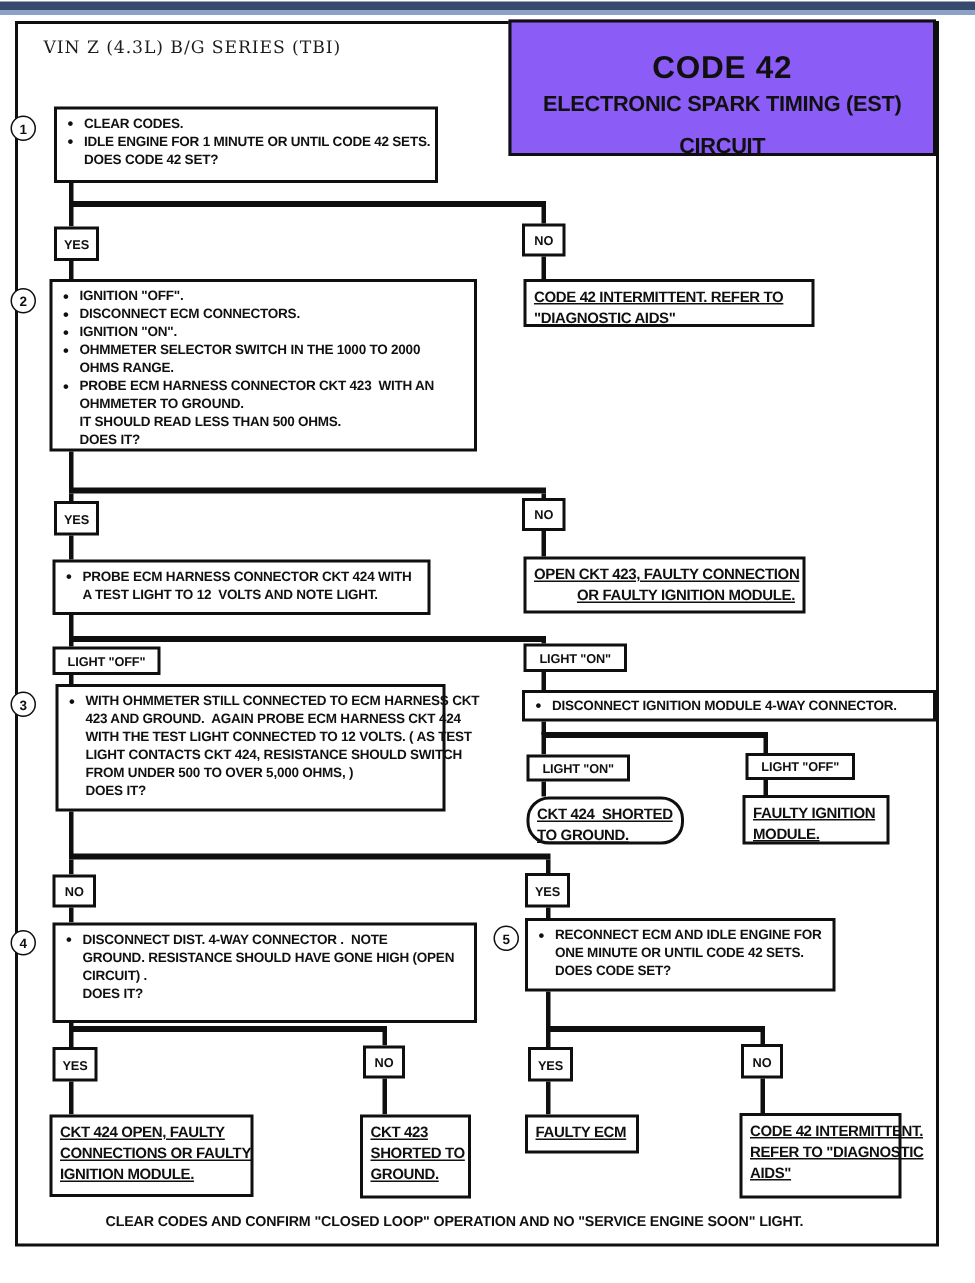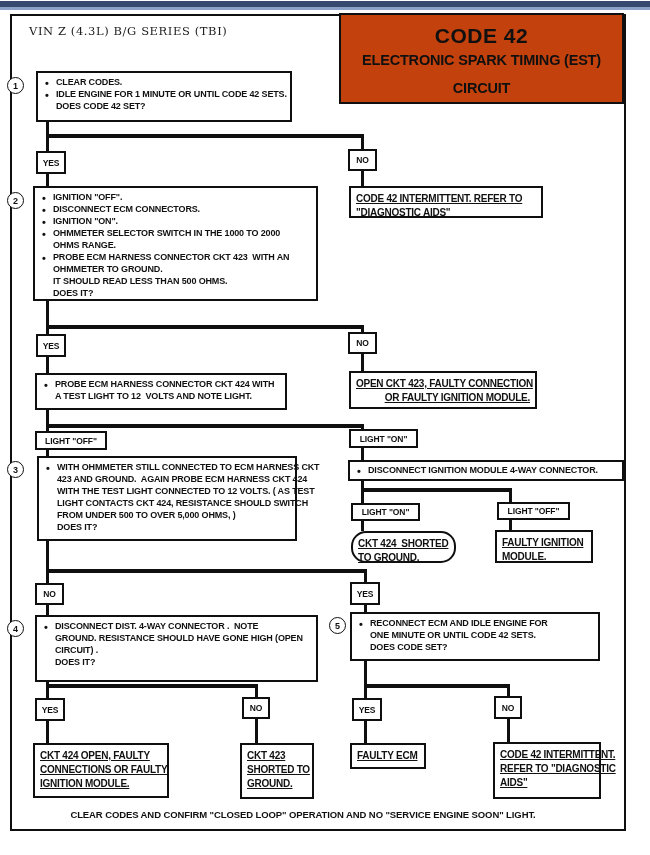--- a/index.html
+++ b/index.html
@@ -1,21 +1,21 @@
 <!DOCTYPE html>
 <html><head>
 <meta charset="utf-8">
 <style>
   html,body{margin:0;padding:0;}
   body{width:650px;height:855px;background:#ffffff;position:relative;overflow:hidden;
        font-family:"Liberation Sans",sans-serif;color:#101010;}
   .abs{position:absolute;box-sizing:border-box;}
   .topbar{left:0;width:650px;}
   .frame{border:2.5px solid #0f0f0f;background:transparent;}
-  .titlebox{border:2.5px solid #0f0f0f;background:#c2410c;text-align:center;padding-top:9px;}
+  .titlebox{border:2.5px solid #0f0f0f;background:#8b5cf6;text-align:center;padding-top:19px;}
   .title-main{font-size:21px;font-weight:bold;letter-spacing:.5px;line-height:1.1;}
   .title-sub{font-size:14.5px;font-weight:bold;letter-spacing:-.2px;line-height:1.15;margin-top:5px;}
   .vin{font-family:"DejaVu Serif",serif;font-size:11.5px;letter-spacing:.6px;color:#1c1c1c;white-space:pre;}
   .sbox{border:2px solid #0f0f0f;background:#fff;padding:4px 5px 3px 5px;}
   .ln{font-size:9px;font-weight:bold;line-height:1.33;letter-spacing:-.15px;white-space:pre;position:relative;padding-left:13px;}
   .ln.b::before{content:"\2022";position:absolute;left:2px;top:-1px;font-size:11px;}
   .lbl{border:2px solid #0f0f0f;background:#fff;display:flex;align-items:center;justify-content:center;
        font-size:8.5px;font-weight:bold;letter-spacing:-.1px;white-space:pre;}
   .rbox{border:2px solid #0f0f0f;background:#fff;padding:4px 5px;}
   .rln{font-size:10px;font-weight:bold;line-height:1.4;letter-spacing:-.25px;white-space:pre;text-decoration:underline;}
@@ -153,21 +153,21 @@
 
 <div class="abs circ" style="left:7px;top:620px;">4</div>
 <div class="abs sbox" style="left:35px;top:615px;width:283px;height:67px;">
   <div class="ln b">DISCONNECT DIST. 4-WAY CONNECTOR .  NOTE</div>
   <div class="ln c">GROUND. RESISTANCE SHOULD HAVE GONE HIGH (OPEN</div>
   <div class="ln c">CIRCUIT) .</div>
   <div class="ln c">DOES IT?</div>
 </div>
 
 <div class="abs circ" style="left:329px;top:617px;">5</div>
-<div class="abs sbox" style="left:350px;top:612px;width:250px;height:49px;">
+<div class="abs sbox" style="left:350px;top:612px;width:207px;height:49px;">
   <div class="ln b">RECONNECT ECM AND IDLE ENGINE FOR</div>
   <div class="ln c">ONE MINUTE OR UNTIL CODE 42 SETS.</div>
   <div class="ln c">DOES CODE SET?</div>
 </div>
 
 <div class="abs v" style="left:46px;top:682px;width:3px;height:4px;"></div>
 <div class="abs h" style="left:46px;top:684px;width:212px;height:4px;"></div>
 <div class="abs v" style="left:46px;top:688px;width:3px;height:10px;"></div>
 <div class="abs v" style="left:255px;top:688px;width:3px;height:9px;"></div>
 

